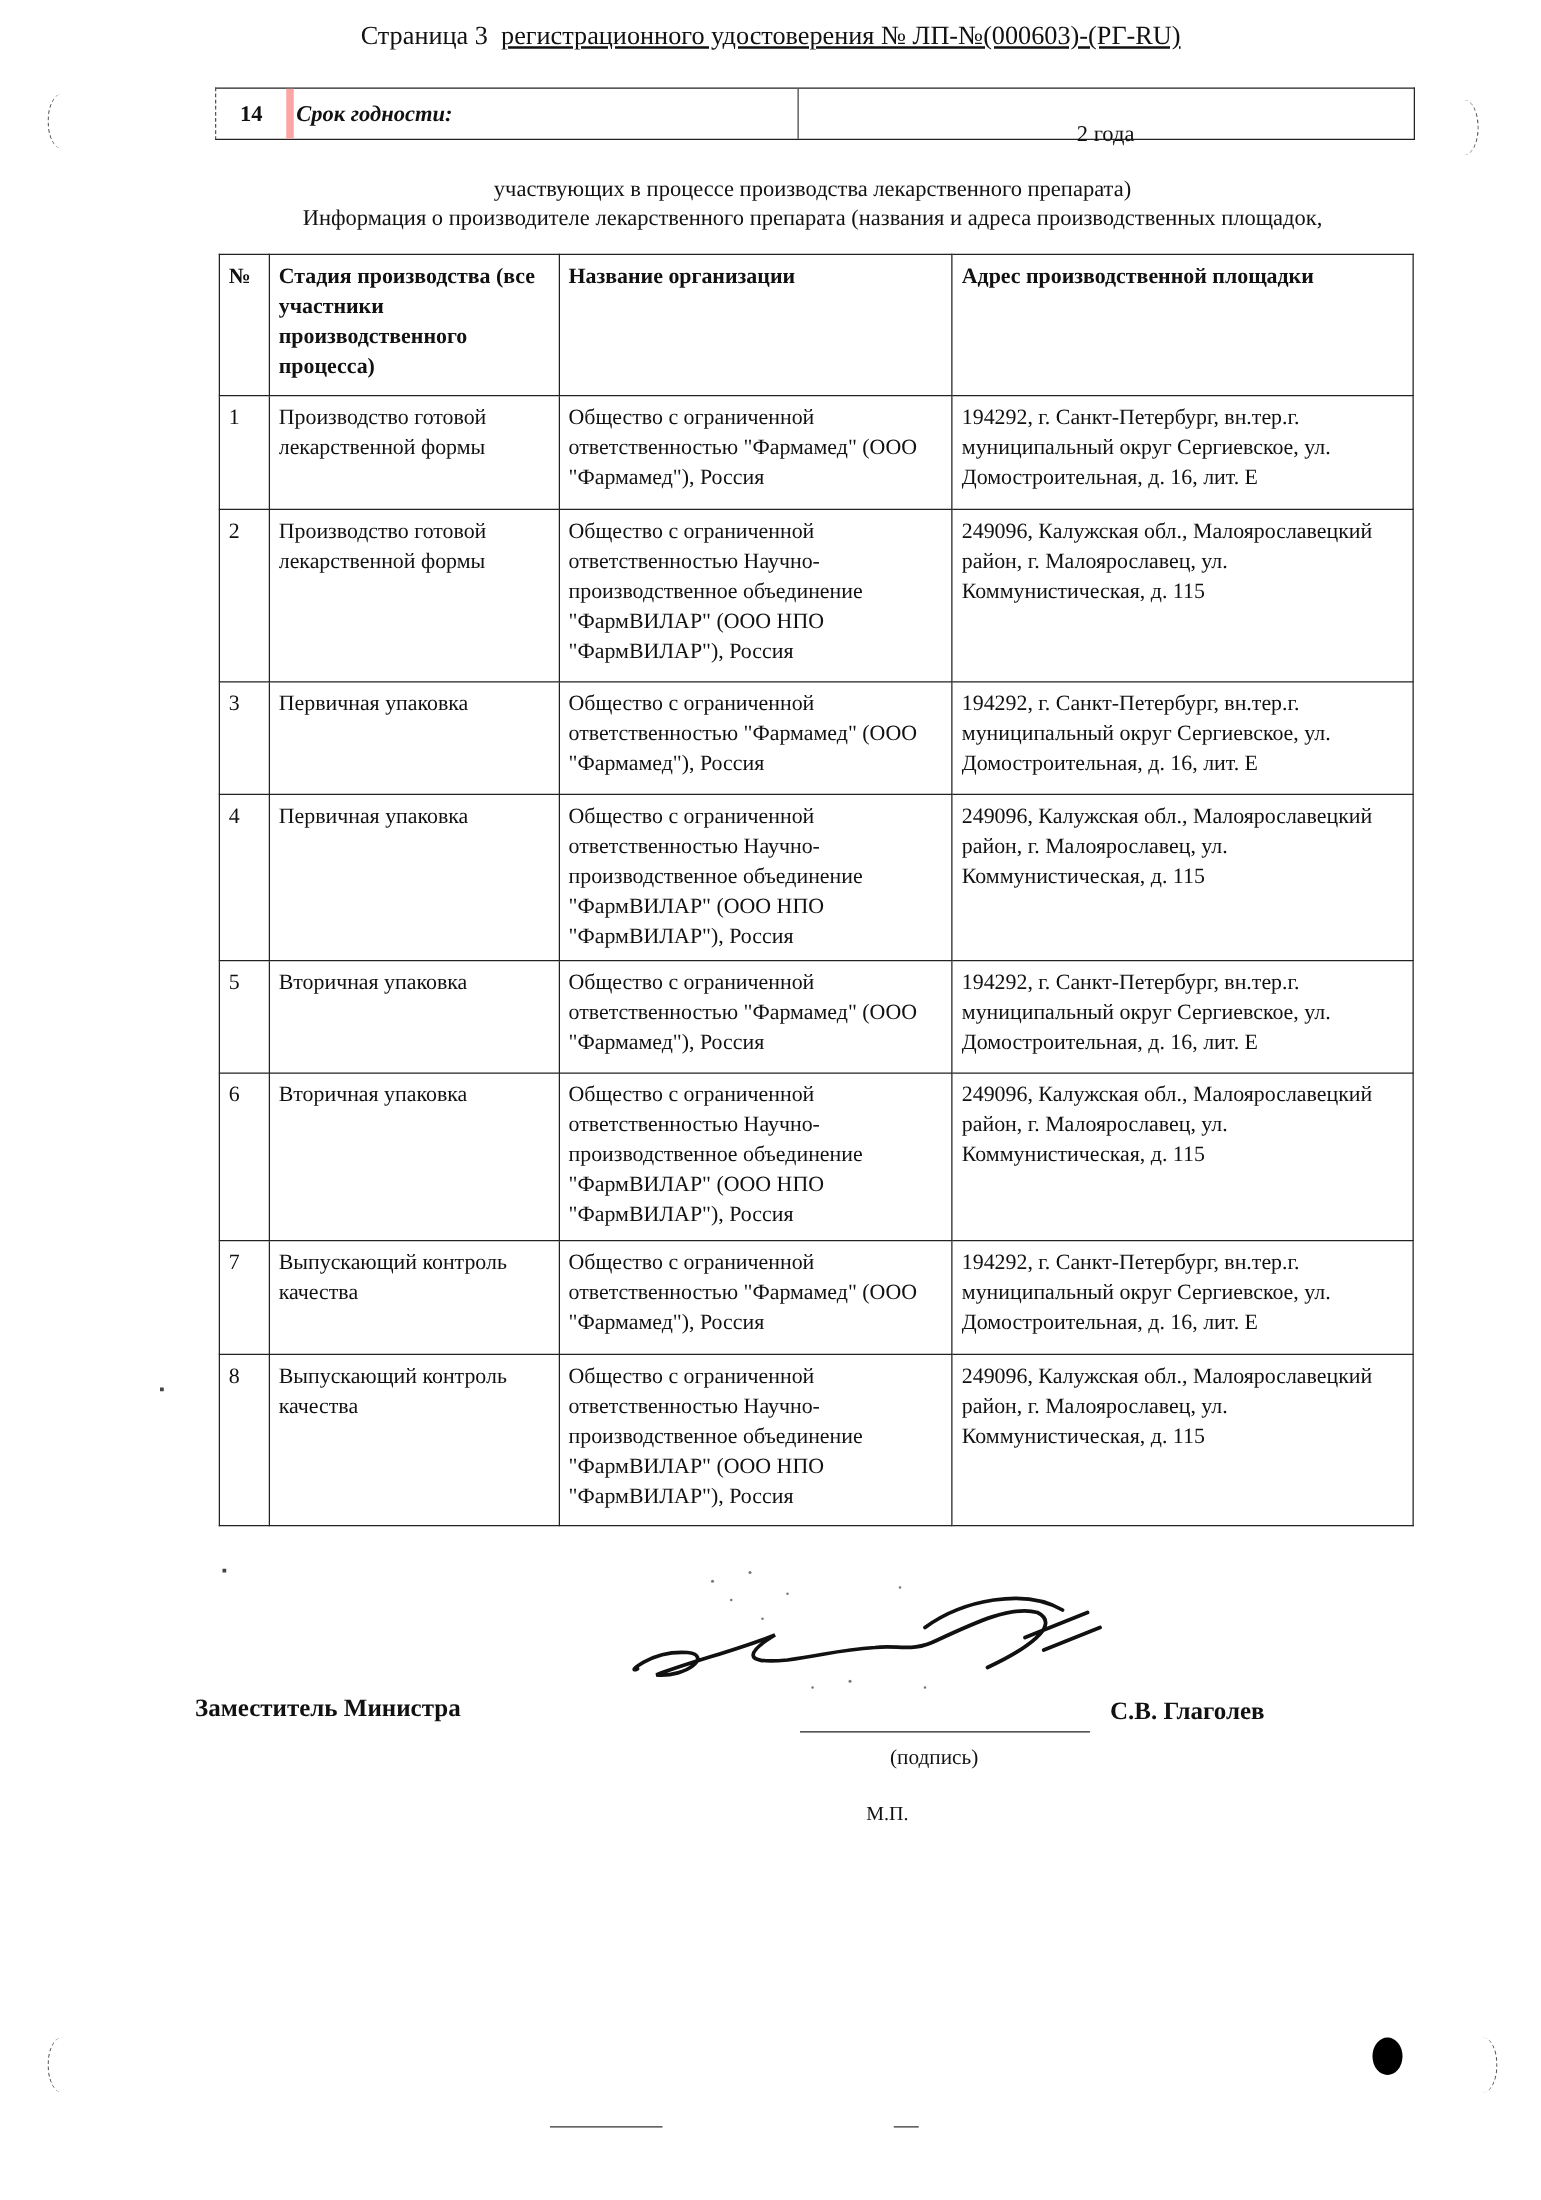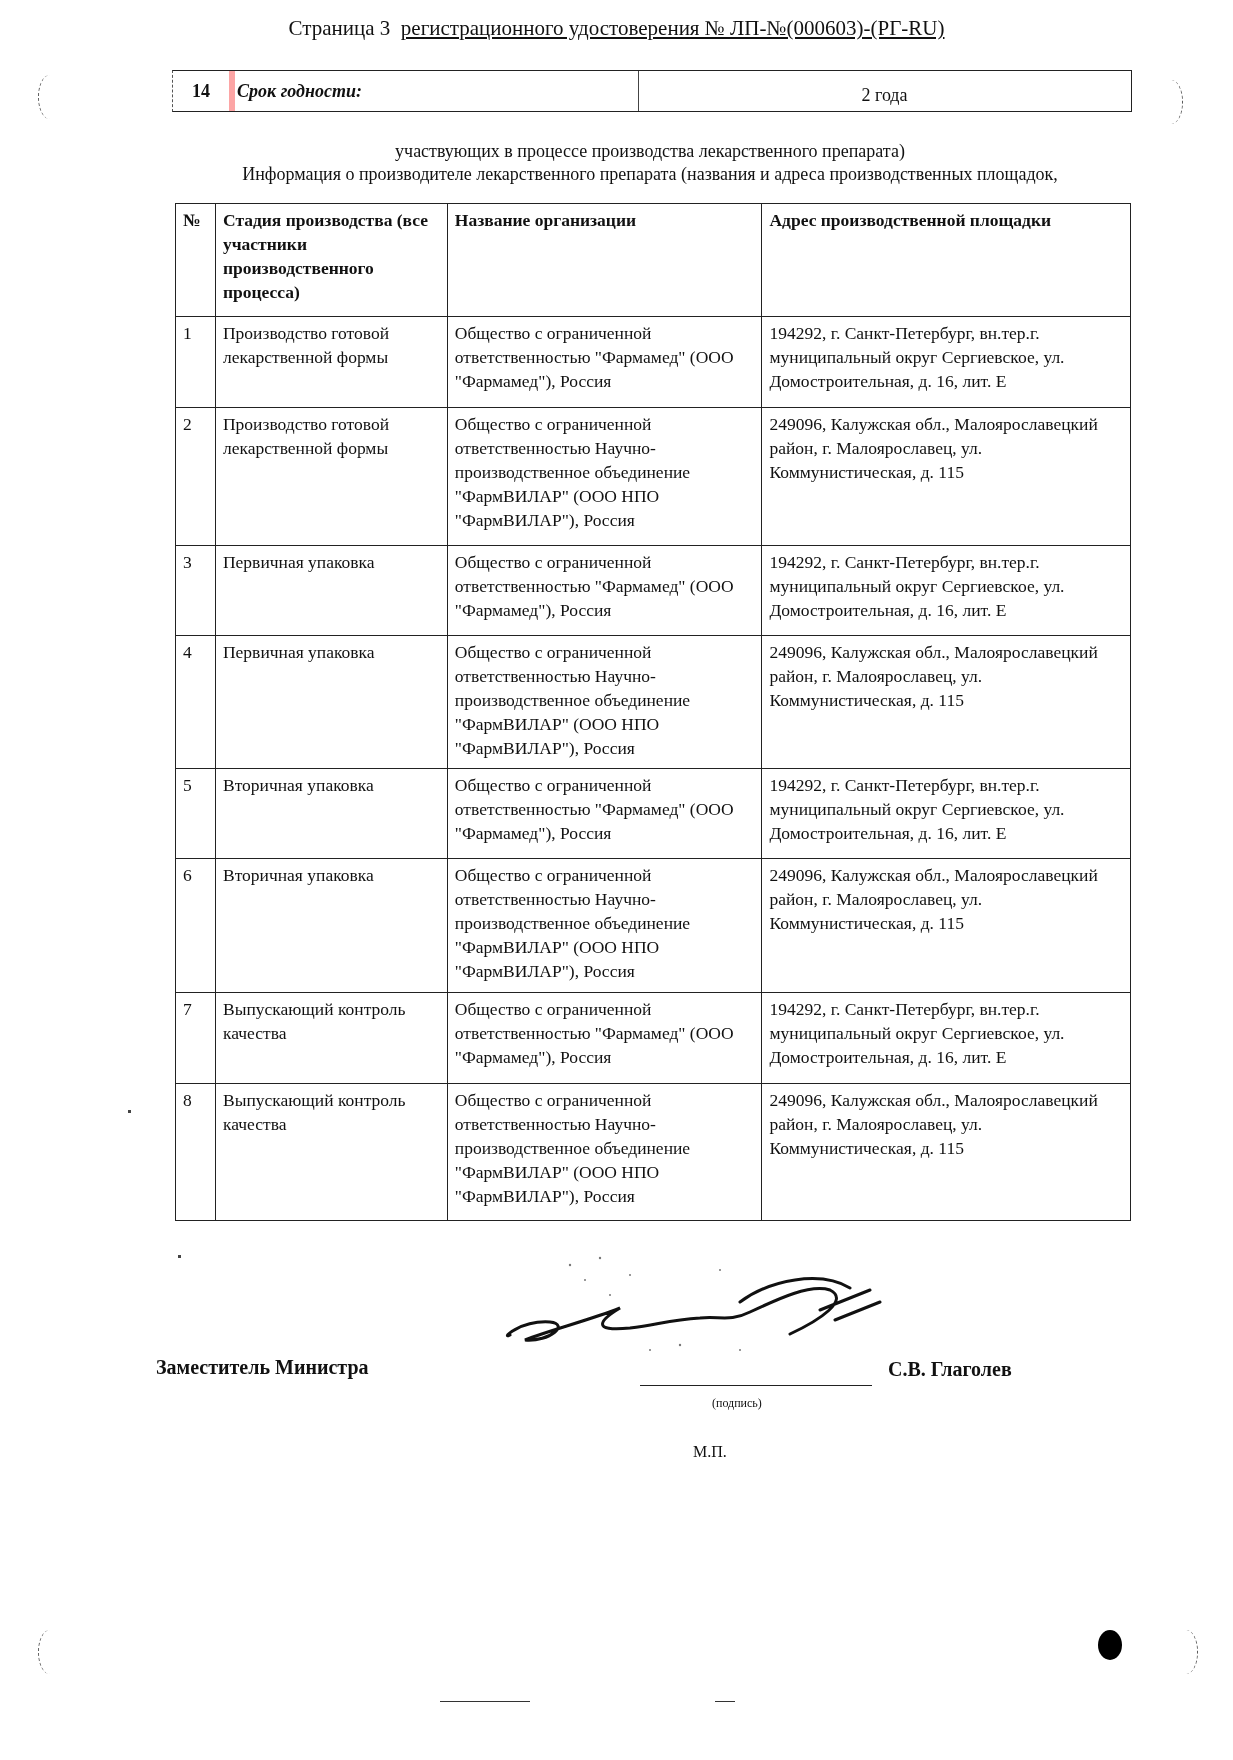--- a/index.html
+++ b/index.html
@@ -8,32 +8,32 @@
   .abs { position: absolute; }
   .page-title { top: 16px; left: 0; width: 1233px; text-align: center; font-size: 21px; }
   .page-title .ul { text-decoration: underline; }
   .box14 { top: 70px; left: 172px; width: 960px; height: 42px; border: 1.5px solid #222;
            border-left: 1px dashed #555; box-sizing: border-box; }
   .box14 .num { position: absolute; left: 0; top: 0; width: 56px; height: 100%;
                 border-right: 6px solid #fca5a5; font-weight: bold; font-size: 18px;
                 line-height: 40px; text-align: center; }
   .box14 .label { position: absolute; left: 64px; top: 0; font-weight: bold; font-size: 18px; line-height: 40px; font-style: italic; }
   .box14 .divider { position: absolute; left: 465px; top: 0; height: 100%; border-left: 1px solid #444; }
-  .box14 .value { position: absolute; left: 465px; right: 0; top: 4px; text-align: center; font-size: 18px; line-height: 40px; }
+  .box14 .value { position: absolute; left: 465px; right: 0; top: 16px; text-align: center; font-size: 18px; line-height: 40px; }
   .info { top: 140px; left: 160px; width: 980px; text-align: center; font-size: 18px; line-height: 23px; }
   table.mfr { position: absolute; top: 203px; left: 175px; width: 956px; border-collapse: collapse;
               font-size: 17.5px; line-height: 24px; }
   table.mfr td, table.mfr th { border: 1.5px solid #222; vertical-align: top; padding: 4px 6px 2px 7px; text-align: left; }
   table.mfr th { font-weight: bold; height: 106px; }
   table.mfr col.c0 { width: 40px; } table.mfr col.c1 { width: 232px; }
   table.mfr col.c2 { width: 315px; } table.mfr col.c3 { width: 369px; }
   .signoff-role { top: 1356px; left: 156px; font-weight: bold; font-size: 20px; }
   .sign-line { top: 1385px; left: 640px; width: 232px; border-top: 1.5px solid #222; }
   .sign-name { top: 1358px; left: 888px; font-weight: bold; font-size: 20px; }
-  .sign-caption { top: 1396px; left: 712px; font-size: 12px; }
+  .sign-caption { top: 1396px; left: 712px; font-size: 17px; }
   .stamp { top: 1443px; left: 693px; font-size: 16px; }
   .signature { top: 1250px; left: 490px; width: 400px; height: 110px; }
   .hole { width: 22px; height: 44px; border-left: 1.5px dashed #555; border-radius: 50%; }
   .hole.r { border-left: none; border-right: 1.5px dashed #555; }
   .dot { top: 1630px; left: 1098px; width: 24px; height: 30px; background: #000; border-radius: 50%; }
   .speck { width: 3px; height: 3px; background: #444; }
   .bottom-marks { top: 1701px; left: 440px; width: 90px; border-top: 1.5px solid #333; }
   .bottom-marks2 { top: 1701px; left: 715px; width: 20px; border-top: 1.5px solid #333; }
 </style>
 </head>

